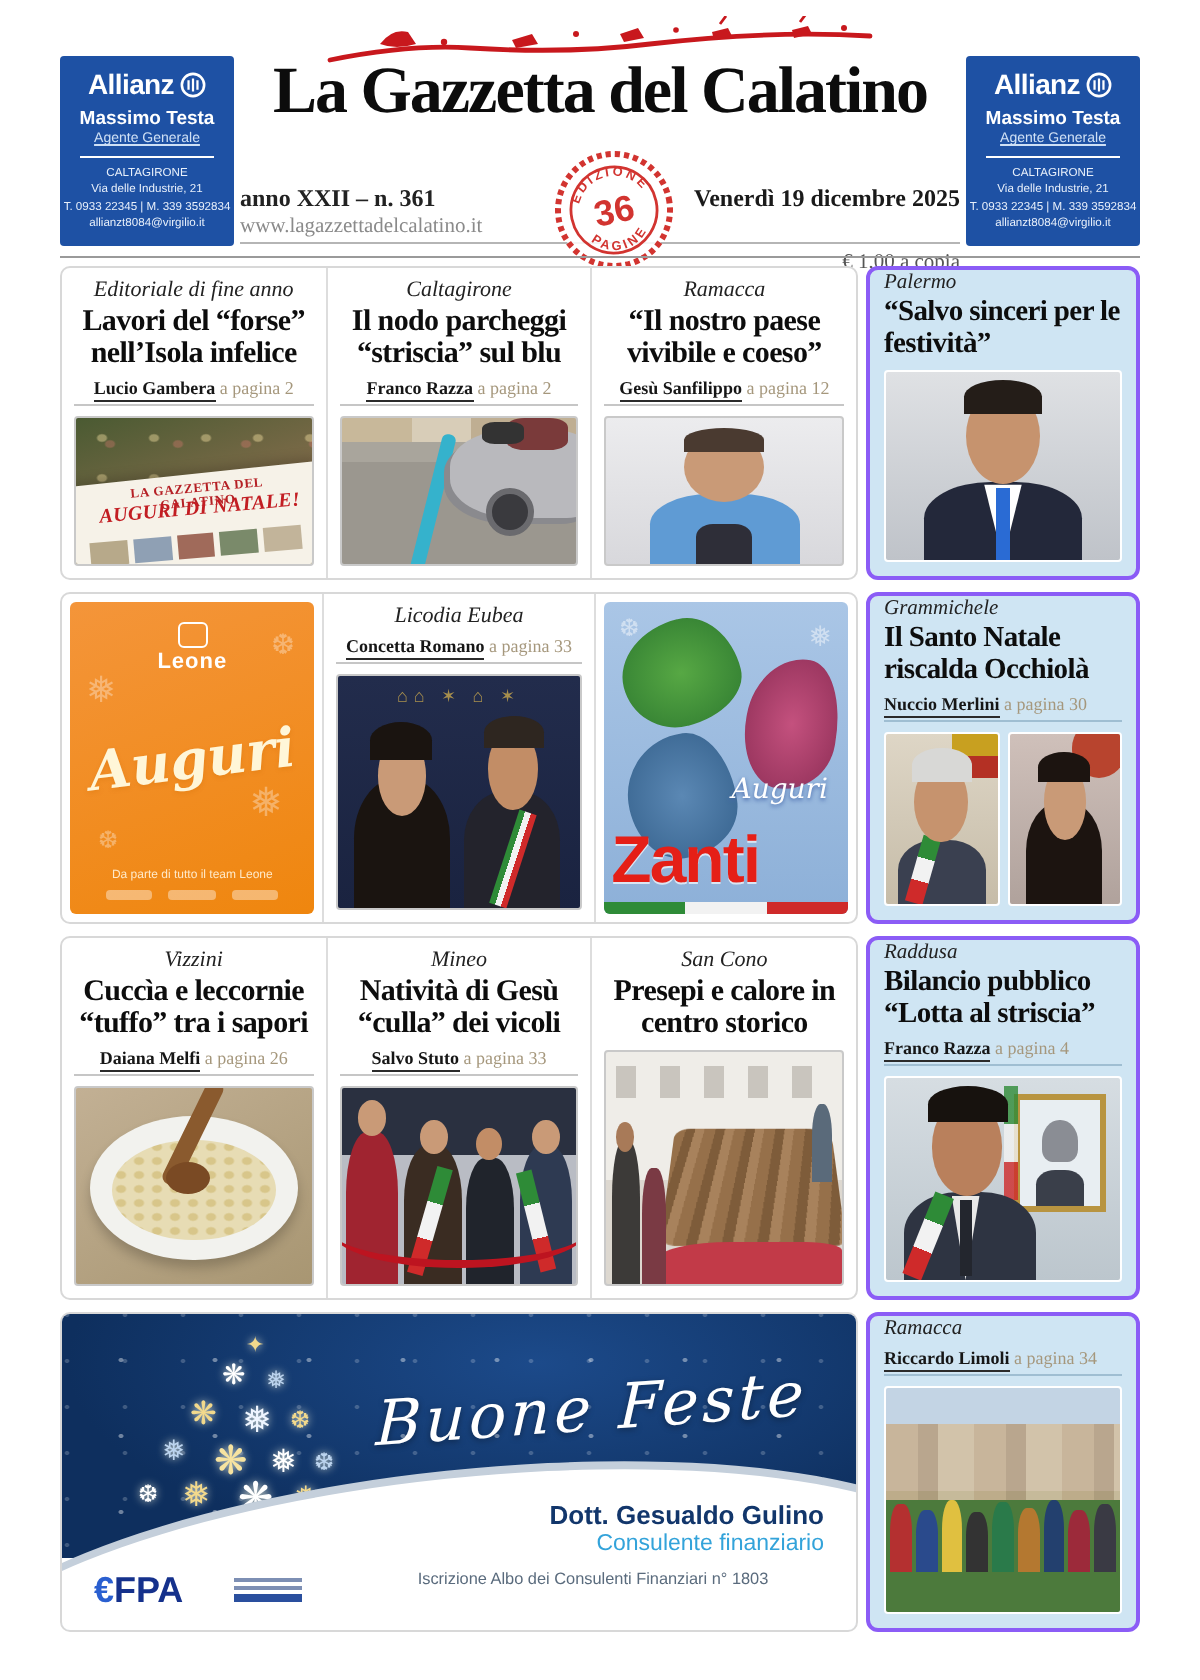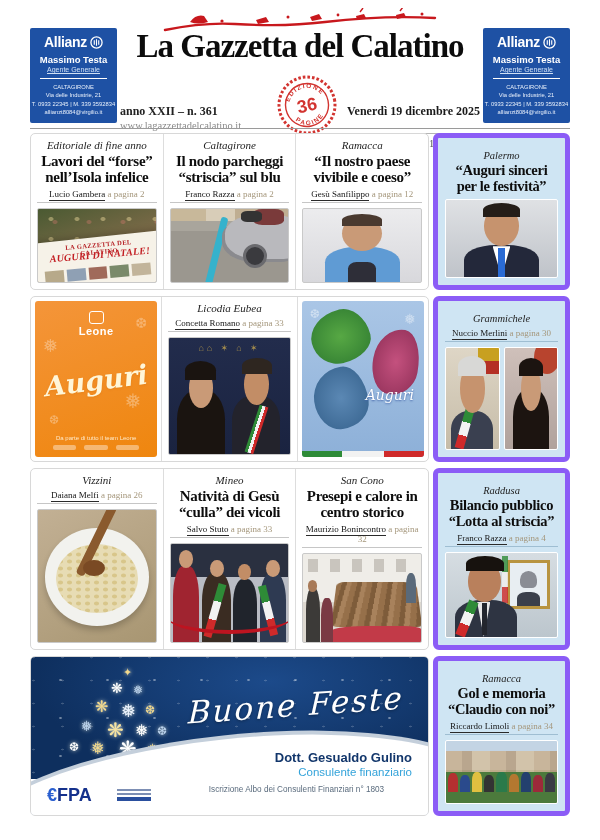--- a/index.html
+++ b/index.html
@@ -12,44 +12,44 @@
            font-family:"Liberation Sans",sans-serif;border-radius:2px;padding-top:6px;box-sizing:border-box;}
   .al-brand{font-weight:bold;font-size:14px;letter-spacing:-0.3px;display:flex;justify-content:center;align-items:center;gap:3px;}
   .al-agent{font-weight:bold;font-size:9.5px;margin-top:4px;}
   .al-role{font-size:7px;color:#cfe0f5;margin-top:1px;text-decoration:underline;}
   .al-div{height:1px;background:#fff;margin:5px 10px 4px;}
   .al-small{font-size:5.8px;line-height:1.45;color:#e8f0fb;}
 
   
   .mast-title{left:118px;top:28px;width:364px;text-align:center;font-weight:bold;font-size:33px;
               letter-spacing:-1px;color:#0c0c0c;white-space:nowrap;}
-  .inforow{left:120px;top:104px;width:360px;height:29px;border-bottom:1px solid #b5b5b5;}
+  .inforow{left:120px;top:92px;width:360px;height:29px;border-bottom:1px solid #b5b5b5;}
   .issue{font-weight:bold;font-size:12px;color:#222;}
   .site{font-size:10.5px;color:#8a8a8a;margin-top:1px;}
   .dateline{position:absolute;right:0;top:0;text-align:right;}
   .date{font-weight:bold;font-size:12px;color:#1a1a1a;}
   .price{font-size:10.5px;color:#555;margin-top:19px;}
   .toprule{left:30px;top:128px;width:540px;height:1px;background:#9a9a9a;}
 
   
   .row{position:absolute;left:30px;width:399px;border:1px solid #d8d8d8;border-radius:5px;
        display:flex;background:#fff;box-sizing:border-box;overflow:hidden;}
   .art{flex:1;min-width:0;display:flex;flex-direction:column;text-align:center;padding:5px 6px 6px;box-sizing:border-box;}
   .art + .art, .art + .adcell, .adcell + .art{border-left:1px solid #ddd;}
   .kicker{font-style:italic;font-size:11px;color:#222;}
   .hl{font-weight:bold;font-size:15px;line-height:1.07;letter-spacing:-0.3px;color:#0d0d0d;margin-top:2px;}
   .byline{font-size:9px;margin-top:4px;padding-bottom:3px;border-bottom:1px solid #c6c6c6;color:#161616;}
-  .byline .au{font-weight:normal;border-bottom:1.5px solid #2a2a2a;padding-bottom:1px;}
+  .byline .au{font-weight:bold;border-bottom:1.5px solid #2a2a2a;padding-bottom:1px;}
   .byline .pg{color:#a5977c;}
   .photo{flex:1;margin-top:5px;border:1px solid #c9c9c9;border-radius:2px;position:relative;overflow:hidden;background:#ddd;}
   .adcell{flex:1;min-width:0;padding:4px;box-sizing:border-box;display:flex;}
 
   
-  .sb{position:absolute;left:433px;width:137px;background:#cfe5f3;border:5px solid #8b5cf6;border-radius:6px;
-      display:flex;flex-direction:column;text-align:center;padding:12px 7px 7px;box-sizing:border-box;}
+  .sb{position:absolute;left:433px;width:137px;background:#cfe5f3;border:2px solid #8b5cf6;border-radius:6px;
+      display:flex;flex-direction:column;text-align:left;padding:1px 7px 7px;box-sizing:border-box;}
   .sb .kicker{font-size:10.5px;}
   .sb .hl{font-size:14.5px;}
   .sb .byline{border-color:#9fbed2;}
   .sb .photo{border-color:#fff;background:#cbd3d9;}
 
   
   .banner{position:absolute;left:30px;top:656px;width:399px;height:160px;border:1px solid #d8d8d8;border-radius:5px;
           overflow:hidden;background:#fff;box-sizing:border-box;}
   .bn-sky{position:absolute;left:0;top:0;right:0;height:122px;
           background:radial-gradient(ellipse at 60% 20%,#1c4a8a,#0e2f5e 70%);
@@ -283,29 +283,31 @@
     </div>
 
     <div class="adcell">
       <div class="zanti">
         <span class="lflake" style="left:8px;top:6px;font-size:12px;color:#ffffff77;">❆</span>
         <span class="lflake" style="right:8px;top:10px;font-size:14px;color:#ffffff77;">❅</span>
         <div class="blob" style="left:8%;top:6%;width:48%;height:34%;background:radial-gradient(#57a844,#2e7a30);transform:rotate(-14deg);"></div>
         <div class="blob" style="right:4%;top:18%;width:38%;height:42%;background:radial-gradient(#c4517e,#8e2e56);transform:rotate(10deg);"></div>
         <div class="blob" style="left:10%;top:42%;width:44%;height:40%;background:radial-gradient(#5b88b4,#35618c);transform:rotate(-8deg);"></div>
         <div class="zanti-script">Auguri</div>
+        <div class="zanti-brand">Zanti</div>
         <div class="zanti-tric"></div>
       </div>
     </div>
   </div>
 
   <div class="row" style="top:468px;height:182px;">
 
     <div class="art">
       <div class="kicker">Vizzini</div>
+      <div class="hl">Cuccìa e leccornie “tuffo” tra i sapori</div>
       <div class="byline">
         <span class="au">Daiana Melfi</span>
         <span class="pg">a pagina 26</span>
       </div>
       <div class="photo" style="background:linear-gradient(150deg,#c2b094,#a89672);">
         <div class="abs" style="left:6%;top:14%;width:88%;height:74%;background:#f2f2ee;border-radius:50%;box-shadow:0 4px 6px #0003;"></div>
         <div class="abs" style="left:15%;top:26%;width:70%;height:52%;background:#e7dcb4;border-radius:50%;background-image:radial-gradient(#d8c68a 2px,transparent 3px);background-size:9px 7px;"></div>
         <div class="abs" style="left:46%;top:-6%;width:9px;height:58%;background:#8a5a2e;transform:rotate(26deg);border-radius:4px;"></div>
         <div class="abs head" style="left:38%;top:38%;width:22px;height:16px;background:#7a4a24;"></div>
       </div>
@@ -329,24 +331,20 @@
         <div class="abs head" style="right:7%;top:16%;width:12%;height:18%;background:#c99a77;"></div>
         <div class="abs sash" style="left:34%;bottom:4%;width:8px;height:56%;transform:rotate(16deg);"></div>
         <div class="abs sash" style="right:14%;bottom:6%;width:8px;height:52%;transform:rotate(-14deg);"></div>
         <div class="abs" style="left:-4%;right:-4%;bottom:8%;height:34%;border-bottom:4px solid #bd1420;border-radius:50%;"></div>
       </div>
     </div>
 
     <div class="art">
       <div class="kicker">San Cono</div>
       <div class="hl">Presepi e calore in centro storico</div>
-      <div class="byline">
-        <span class="au">Maurizio Bonincontro</span>
-        <span class="pg">a pagina 32</span>
-      </div>
       <div class="photo" style="background:linear-gradient(180deg,#efede8 0 55%,#ddd8d0 55%);">
         <div class="abs" style="left:4%;top:6%;right:4%;height:14%;background-image:linear-gradient(90deg,#b8b4ac 0 10px,transparent 10px 18px);background-size:22px 100%;opacity:.7;"></div>
         <div class="abs" style="left:26%;top:30%;right:2%;height:52%;background:repeating-linear-gradient(100deg,#96704a 0 6px,#7e5c3a 6px 11px,#a8825c 11px 16px);border-radius:10% 16% 6% 8%;transform:perspective(80px) rotateX(14deg);"></div>
         <div class="abs" style="left:22%;right:0;bottom:0;height:18%;background:#c23a48;border-radius:40% 20% 0 0;"></div>
         <div class="abs" style="left:2%;bottom:0;width:12%;height:62%;background:#3c3a38;border-radius:40% 40% 0 0;"></div>
         <div class="abs head" style="left:4%;top:30%;width:8%;height:13%;background:#a87a58;"></div>
         <div class="abs" style="left:15%;bottom:0;width:10%;height:50%;background:#7a3a44;border-radius:40% 40% 0 0;"></div>
         <div class="abs" style="right:4%;top:22%;width:9%;height:34%;background:#5a6a7a;border-radius:40% 40% 0 0;"></div>
       </div>
     </div>
@@ -378,32 +376,33 @@
     <div class="bn-role">Consulente finanziario</div>
     <div class="bn-contacts">
       <div>Iscrizione Albo dei Consulenti Finanziari n° 1803</div>
     </div>
     <div class="efpa"><span class="eu">€</span><span title="€FPA">FPA</span></div>
     <div class="efpa-bars"></div>
   </div>
 
   <div class="sb" style="top:133px;height:157px;">
     <div class="kicker">Palermo</div>
-    <div class="hl">“Auguri sinceri per le festività”</div>
+    <div class="hl">“Salvo sinceri per le festività”</div>
     <div class="photo" style="background:linear-gradient(180deg,#dfe1e4,#bfc3c9);">
       <div class="abs" style="left:16%;bottom:-4%;width:68%;height:46%;background:#23283a;border-radius:42% 42% 0 0;"></div>
       <div class="abs" style="left:42%;bottom:0;width:16%;height:40%;background:#fff;clip-path:polygon(0 0,100% 0,50% 100%);"></div>
       <div class="abs" style="left:47%;bottom:0;width:6%;height:38%;background:#2a6bd4;"></div>
       <div class="abs head" style="left:34%;top:8%;width:32%;height:52%;background:#c6936e;"></div>
       <div class="abs" style="left:33%;top:4%;width:34%;height:18%;background:#241d18;border-radius:50% 50% 0 0;"></div>
     </div>
   </div>
 
   <div class="sb" style="top:296px;height:166px;">
     <div class="kicker">Grammichele</div>
+    <div class="hl">Il Santo Natale riscalda Occhiolà</div>
     <div class="byline">
       <span class="au">Nuccio Merlini</span>
       <span class="pg">a pagina 30</span>
     </div>
     <div style="flex:1;display:flex;gap:4px;margin-top:5px;">
       <div class="photo" style="flex:1;margin-top:0;background:linear-gradient(180deg,#ded6c6,#c6bca8);">
         <div class="abs" style="right:0;top:0;width:40%;height:26%;background:linear-gradient(180deg,#c8a020 50%,#b43024 50%);"></div>
         <div class="abs" style="left:10%;bottom:-4%;width:80%;height:42%;background:#3a4050;border-radius:42% 42% 0 0;"></div>
         <div class="abs sash" style="left:26%;bottom:0;width:9px;height:40%;transform:rotate(16deg);"></div>
         <div class="abs head" style="left:26%;top:16%;width:48%;height:48%;background:#c6936e;"></div>
@@ -435,21 +434,20 @@
       <div class="abs" style="left:28%;bottom:0;width:12%;height:42%;background:#e8e8e8;clip-path:polygon(0 0,100% 0,50% 100%);"></div>
       <div class="abs" style="left:32%;bottom:2%;width:5%;height:38%;background:#23262e;"></div>
       <div class="abs sash" style="left:14%;bottom:0;width:10px;height:44%;transform:rotate(22deg);"></div>
       <div class="abs head" style="left:20%;top:10%;width:30%;height:48%;background:#b9805c;"></div>
       <div class="abs" style="left:18%;top:4%;width:34%;height:18%;background:#17120e;border-radius:50% 50% 0 0;"></div>
     </div>
   </div>
 
   <div class="sb" style="top:656px;height:160px;">
     <div class="kicker">Ramacca</div>
-    <div class="hl">Gol e memoria “Claudio con noi”</div>
     <div class="byline">
       <span class="au">Riccardo Limoli</span>
       <span class="pg">a pagina 34</span>
     </div>
     <div class="photo" style="background:linear-gradient(180deg,#c3d4e4 0 46%,#4c7a3c 46%);">
       <div class="abs" style="left:0;top:16%;right:0;height:34%;background-image:linear-gradient(90deg,#c9b293 0 16px,#b8a184 16px 26px,#d4c1a4 26px 40px);background-size:44px 100%;opacity:.9;"></div>
       <div class="abs" style="left:2%;right:2%;top:48%;height:34%;display:flex;gap:2px;align-items:flex-end;">
         <i style="flex:1;height:90%;background:#b43030;border-radius:40% 40% 0 0;"></i>
         <i style="flex:1;height:80%;background:#2a4a8c;border-radius:40% 40% 0 0;"></i>
         <i style="flex:1;height:95%;background:#e0c040;border-radius:40% 40% 0 0;"></i>

